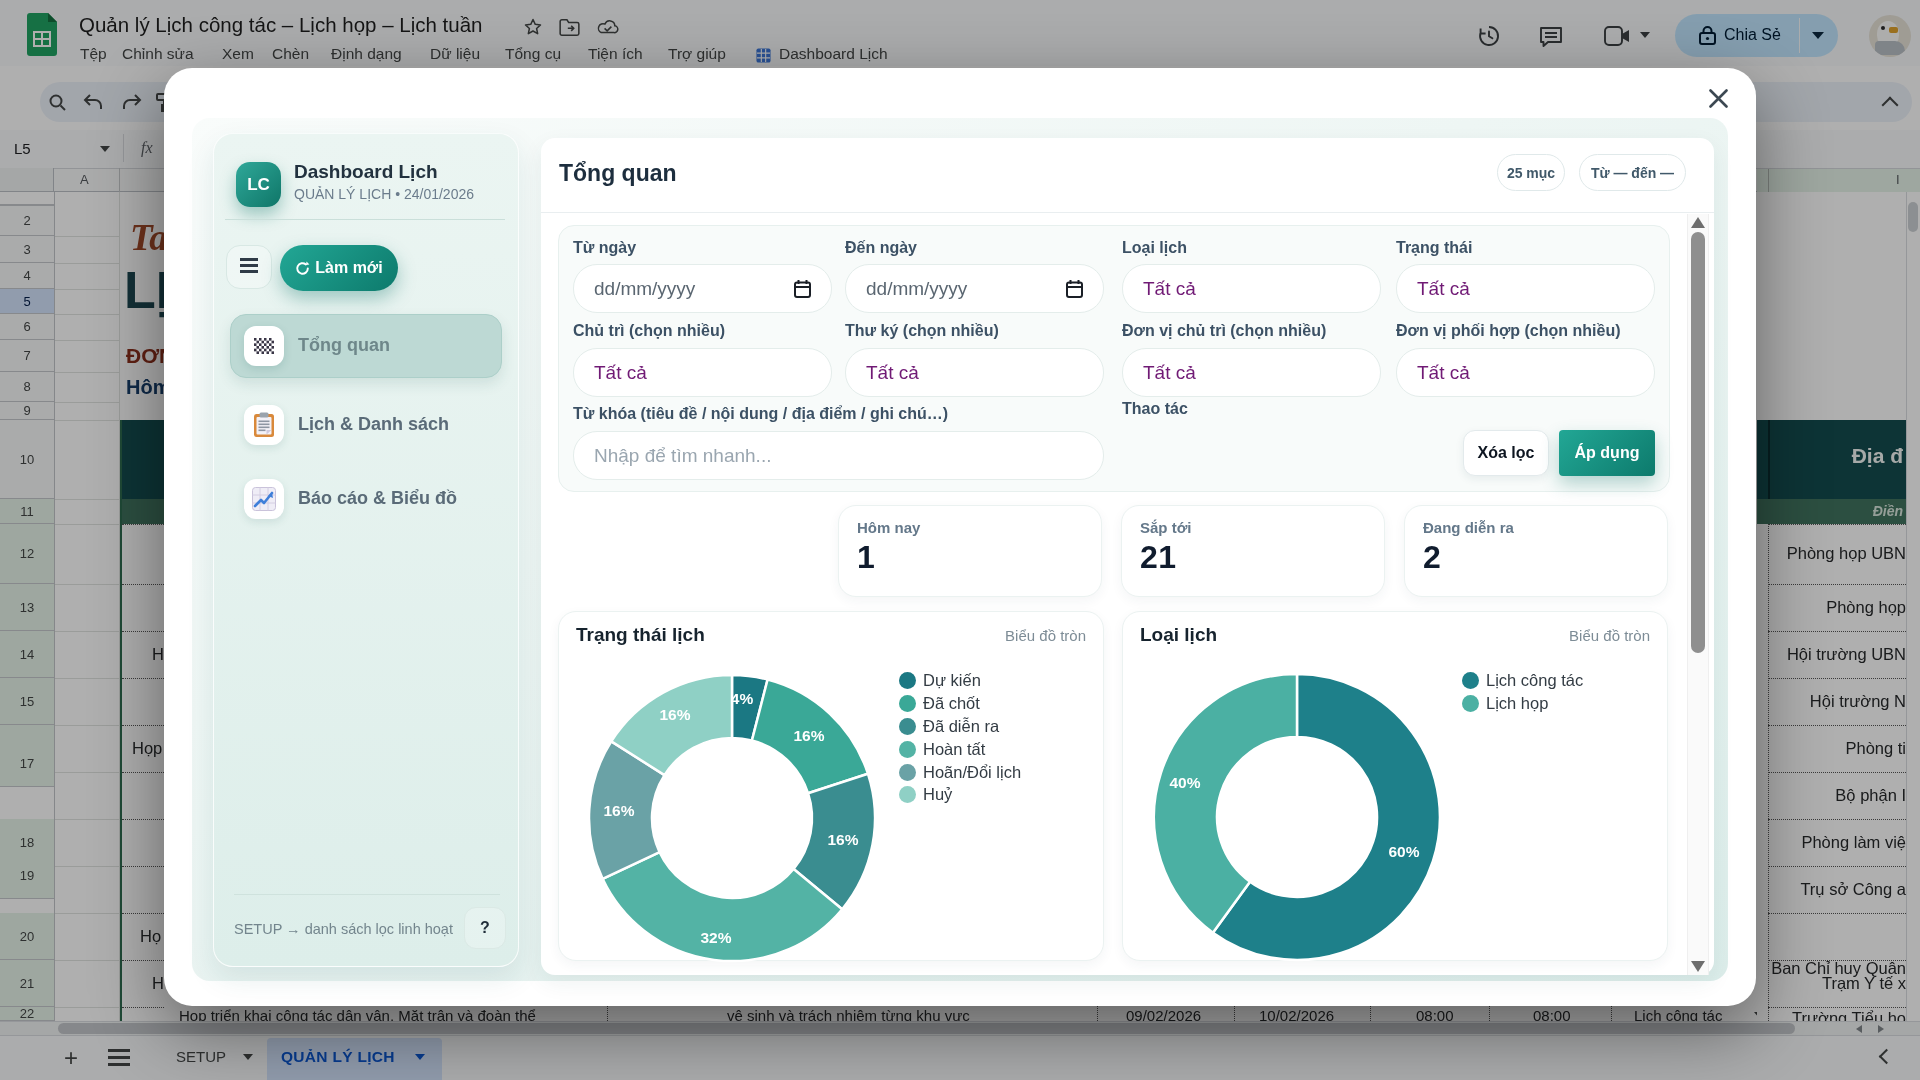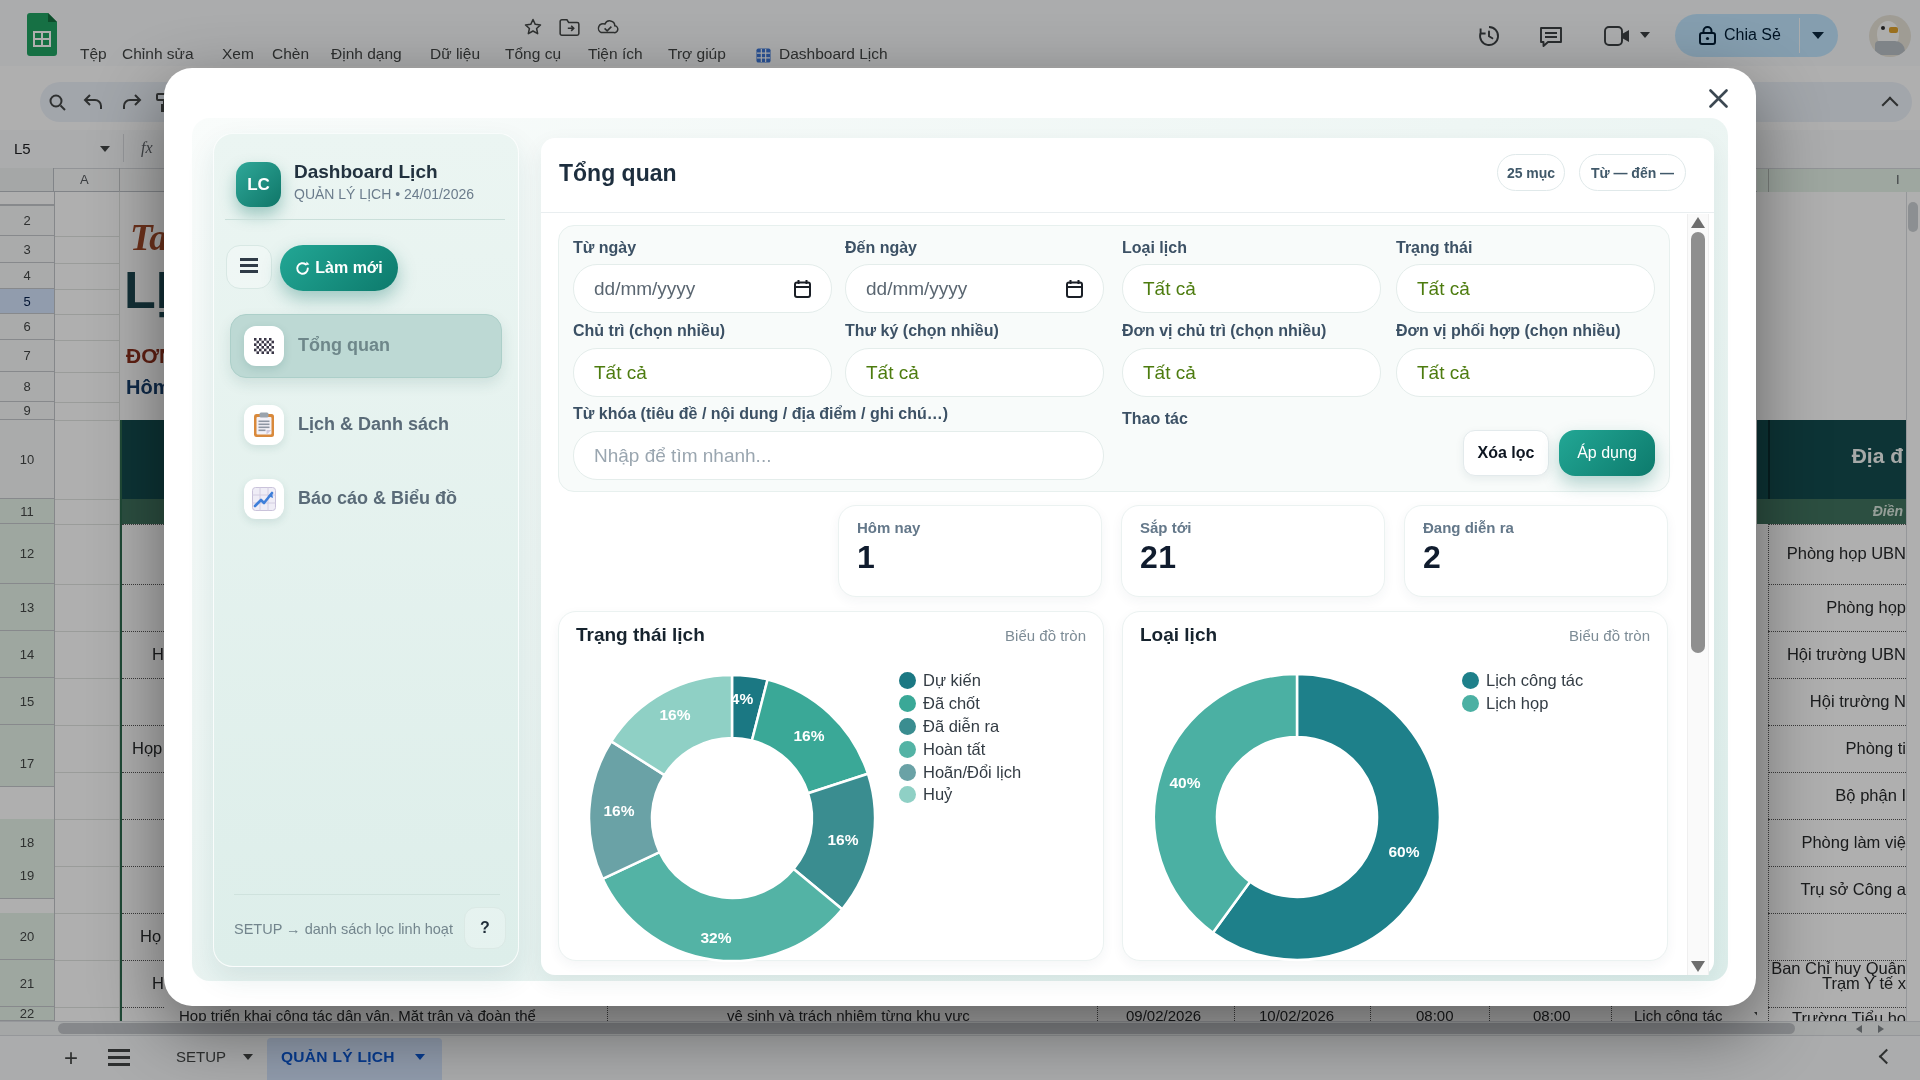--- a/index.html
+++ b/index.html
@@ -20,41 +20,42 @@
 .gline{background:#e1e3e1;}
 .dotted-h{border-top:1.5px dotted #565656;height:0;}
 .dotted-v{border-left:1.5px dotted #565656;width:0;}
 .cellt{font-size:16.5px;color:#27292b;}
 
 #mint{left:28px;top:50px;width:1536px;height:863px;border-radius:18px;background:linear-gradient(155deg,#f9fcfb 0%,#eef6f4 38%,#dcedea 100%);}
 #sidebar{left:21px;top:15px;width:306px;height:834px;border-radius:20px;background:linear-gradient(180deg,#ebf5f2 0%,#ddeeea 100%);box-shadow:0 12px 28px rgba(23,93,84,0.10);border:1px solid rgba(255,255,255,0.8);}
 #maincard{left:349px;top:20px;width:1173px;height:837px;border-radius:14px;background:#ffffff;box-shadow:0 8px 22px rgba(31,68,77,0.07);}
 .pill{border:1px solid #e0e9ea;border-radius:19px;background:#fff;font-size:14px;font-weight:bold;color:#41596a;display:flex;align-items:center;justify-content:center;}
 .flabel{font-size:16px;font-weight:bold;color:#3c5165;}
-.finput{height:49px;border-radius:24px;border:1px solid #e4edeb;background:#fff;display:flex;align-items:center;padding:0 20px;font-size:19px;color:#4d7c0f;}
+.finput{height:49px;border-radius:24px;border:1px solid #e4edeb;background:#fff;display:flex;align-items:center;padding:0 20px;font-size:19px;color:#701a75;}
 .statcard{top:367px;width:264px;height:92px;border-radius:18px;background:#fff;border:1px solid #ebf2f1;box-shadow:0 4px 12px rgba(31,68,77,0.05);}
 .statlabel{position:absolute;left:18px;top:13px;font-size:15px;font-weight:bold;color:#64788a;}
 .statnum{position:absolute;left:18px;top:33px;font-size:32px;font-weight:800;color:#101c2e;letter-spacing:0.5px;}
 .chartcard{top:473px;width:546px;height:350px;border-radius:18px;background:#fff;border:1px solid #ebf2f1;box-shadow:0 4px 12px rgba(31,68,77,0.05);}
 .ctitle{position:absolute;left:17px;top:12px;font-size:19px;font-weight:bold;color:#16232e;}
 .csub{position:absolute;right:17px;top:15px;font-size:15px;color:#7d8c96;}
 .legend{position:absolute;font-size:16.5px;color:#333c44;}
 .ldot{position:absolute;width:17px;height:17px;border-radius:50%;}
 </style></head>
 <body>
 <div id="bg">
 
 <div class="abs" id="topbar"></div>
 <svg class="abs" style="left:27px;top:13px" width="30" height="44" viewBox="0 0 30 44">
  <path d="M3 0 h18 l9 9 v31 a3 3 0 0 1 -3 3 h-24 a3 3 0 0 1 -3 -3 v-37 a3 3 0 0 1 3 -3 z" fill="#21a464"></path>
  <path d="M21 0 l9 9 h-9 z" fill="#14703f"></path>
  <rect x="7" y="19" width="16" height="14" fill="none" stroke="#fff" stroke-width="2"></rect>
  <line x1="7" y1="26" x2="23" y2="26" stroke="#fff" stroke-width="2"></line>
  <line x1="15" y1="19" x2="15" y2="33" stroke="#fff" stroke-width="2"></line>
 </svg>
+<div class="abs nowrap" id="title">Quản lý Lịch công tác – Lịch họp – Lịch tuần</div>
 <svg class="abs" style="left:523px;top:17px" width="20" height="20" viewBox="0 0 24 24">
       <path d="M12 3l2.7 5.8 6.3.7-4.7 4.3 1.3 6.2-5.6-3.2-5.6 3.2 1.3-6.2L3 9.5l6.3-.7z" fill="none" stroke="#444746" stroke-width="1.8" stroke-linejoin="round"></path>
     </svg>
 <svg class="abs" style="left:559px;top:19px" width="21" height="17" viewBox="0 0 24 20">
       <path d="M1 3a2 2 0 0 1 2-2h6l2 3h10a2 2 0 0 1 2 2v11a2 2 0 0 1-2 2H3a2 2 0 0 1-2-2z" fill="none" stroke="#444746" stroke-width="1.8"></path>
       <path d="M10 11h7m-3-3l3 3-3 3" stroke="#444746" stroke-width="1.8" fill="none"></path>
     </svg>
 <svg class="abs" style="left:596px;top:19px" width="24" height="17" viewBox="0 0 28 20">
       <path d="M22 8a6 6 0 0 0-11.6-2A5 5 0 0 0 6 16h15a4 4 0 0 0 1-8z" fill="none" stroke="#444746" stroke-width="1.8"></path>
       <path d="M10 11l3 3 5-5" stroke="#444746" stroke-width="1.8" fill="none"></path>
@@ -377,24 +378,24 @@
         </svg>
    <div class="abs flabel" style="left:32px;top:184px;">Chủ trì (chọn nhiều)</div>
    <div class="abs flabel" style="left:304px;top:184px;">Thư ký (chọn nhiều)</div>
    <div class="abs flabel" style="left:581px;top:184px;">Đơn vị chủ trì (chọn nhiều)</div>
    <div class="abs flabel" style="left:855px;top:184px;">Đơn vị phối hợp (chọn nhiều)</div>
    <div class="abs finput" style="left:32px;top:210px;width:259px;">Tất cả</div>
    <div class="abs finput" style="left:304px;top:210px;width:259px;">Tất cả</div>
    <div class="abs finput" style="left:581px;top:210px;width:259px;">Tất cả</div>
    <div class="abs finput" style="left:855px;top:210px;width:259px;">Tất cả</div>
    <div class="abs flabel" style="left:32px;top:267px;">Từ khóa (tiêu đề / nội dung / địa điểm / ghi chú…)</div>
-   <div class="abs flabel" style="left:581px;top:272px;">Thao tác</div>
+   <div class="abs flabel" style="left:581px;top:262px;">Thao tác</div>
    <div class="abs finput" style="left:32px;top:293px;width:531px;color:#9aa6b0;">Nhập để tìm nhanh...</div>
    <div class="abs" style="left:922px;top:292px;width:86px;height:46px;border-radius:12px;background:#fff;border:1px solid #e3eaec;box-shadow:0 3px 8px rgba(31,68,77,0.08);font-size:16px;font-weight:800;color:#0d1520;display:flex;align-items:center;justify-content:center;">Xóa lọc</div>
-   <div class="abs" style="left:1018px;top:292px;width:96px;height:46px;border-radius:16px;background:linear-gradient(135deg,#22a795,#0d7a6c);box-shadow:0 8px 18px rgba(16,118,106,0.30);font-size:16px;font-weight:400;color:#fff;display:flex;align-items:center;justify-content:center;">Áp dụng</div>
+   <div class="abs" style="left:1018px;top:292px;width:96px;height:46px;border-radius:4px;background:linear-gradient(135deg,#22a795,#0d7a6c);box-shadow:0 8px 18px rgba(16,118,106,0.30);font-size:16px;font-weight:700;color:#fff;display:flex;align-items:center;justify-content:center;">Áp dụng</div>
 
    <div class="abs statcard" style="left:297px;">
           <div class="statlabel">Hôm nay</div>
           <div class="statnum">1</div>
         </div>
    <div class="abs statcard" style="left:580px;">
           <div class="statlabel">Sắp tới</div>
           <div class="statnum">21</div>
         </div>
    <div class="abs statcard" style="left:863px;">

